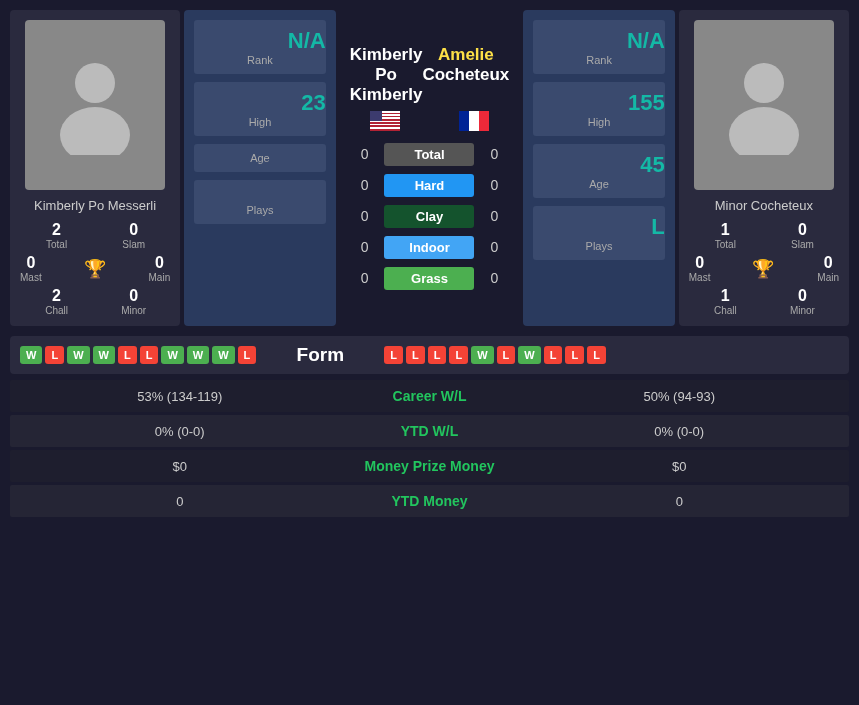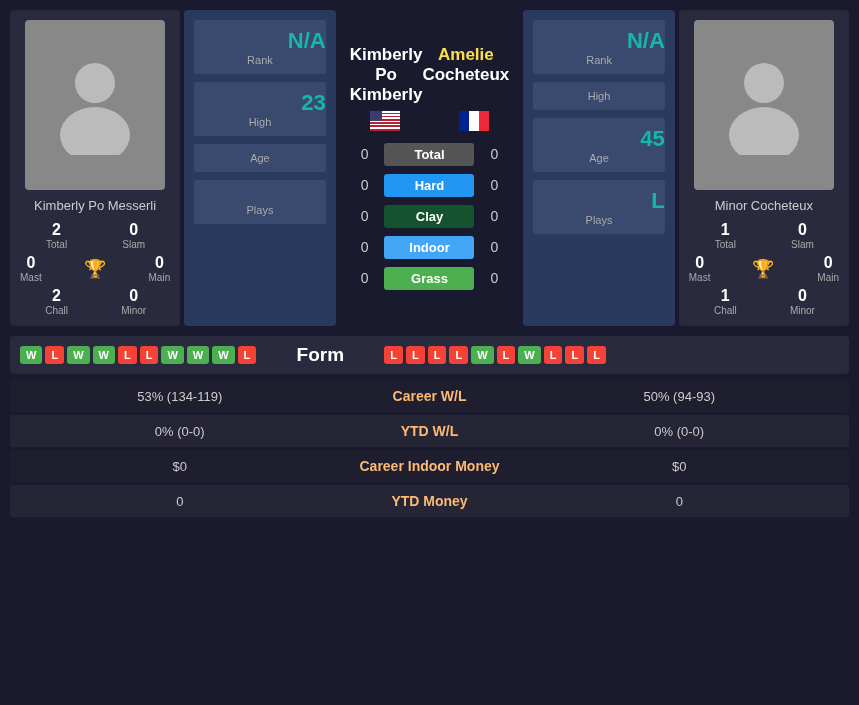--- a/index.html
+++ b/index.html
@@ -196,21 +196,21 @@
       flex: 1;
       text-align: center;
       font-size: 13px;
       color: #ccc;
     }
     .stats-center-label {
       width: 180px;
       text-align: center;
       font-size: 14px;
       font-weight: bold;
-      color: #fdba74;
+      color: #22c55e;
     }
     .stats-right {
       flex: 1;
       text-align: center;
       font-size: 13px;
       color: #ccc;
     }
     
     .flag-us {
       display: inline-block;
@@ -350,20 +350,21 @@
         <span class="match-score">0</span>
       </div>
     </div>
 
     <div class="player-stats-card">
       <div class="stat-block">
         <div class="val">N/A</div>
         <div class="lbl">Rank</div>
       </div>
       <div class="stat-block">
+        <div class="val">155</div>
         <div class="lbl">High</div>
       </div>
       <div class="stat-block">
         <div class="val">45</div>
         <div class="lbl">Age</div>
       </div>
       <div class="stat-block">
         <div class="val">L</div>
         <div class="lbl">Plays</div>
       </div>
@@ -446,21 +447,21 @@
   </div>
 
   <div class="stats-row" style="background:#252535;">
     <div class="stats-left">0% (0-0)</div>
     <div class="stats-center-label">YTD W/L</div>
     <div class="stats-right">0% (0-0)</div>
   </div>
 
   <div class="stats-row">
     <div class="stats-left">$0</div>
-    <div class="stats-center-label">Career Indoor Money</div>
+    <div class="stats-center-label">Money Prize Money</div>
     <div class="stats-right">$0</div>
   </div>
 
   <div class="stats-row" style="background:#252535;">
     <div class="stats-left">0</div>
     <div class="stats-center-label">YTD Money</div>
     <div class="stats-right">0</div>
   </div>
 </div>
 

